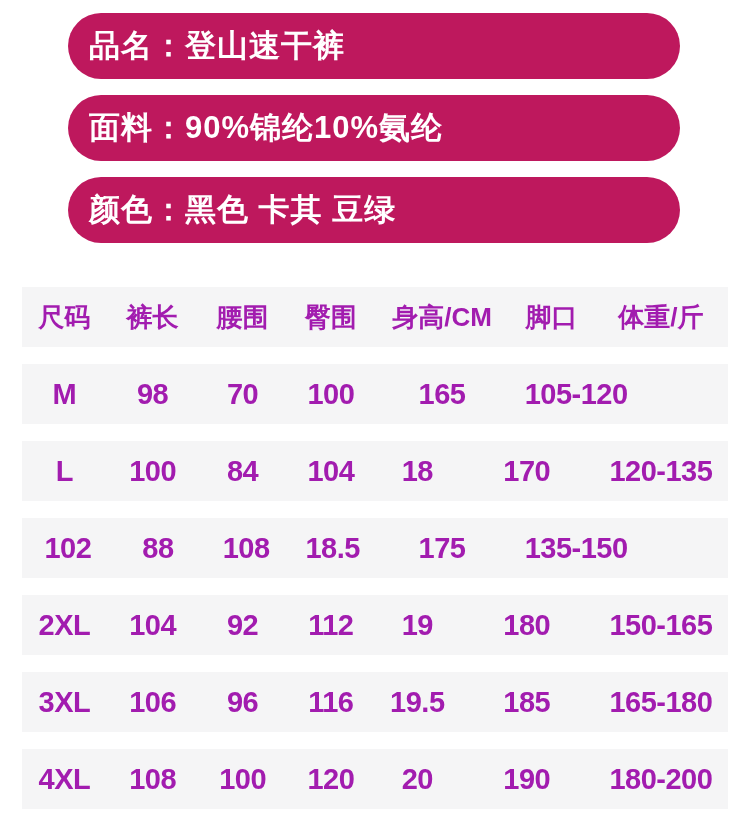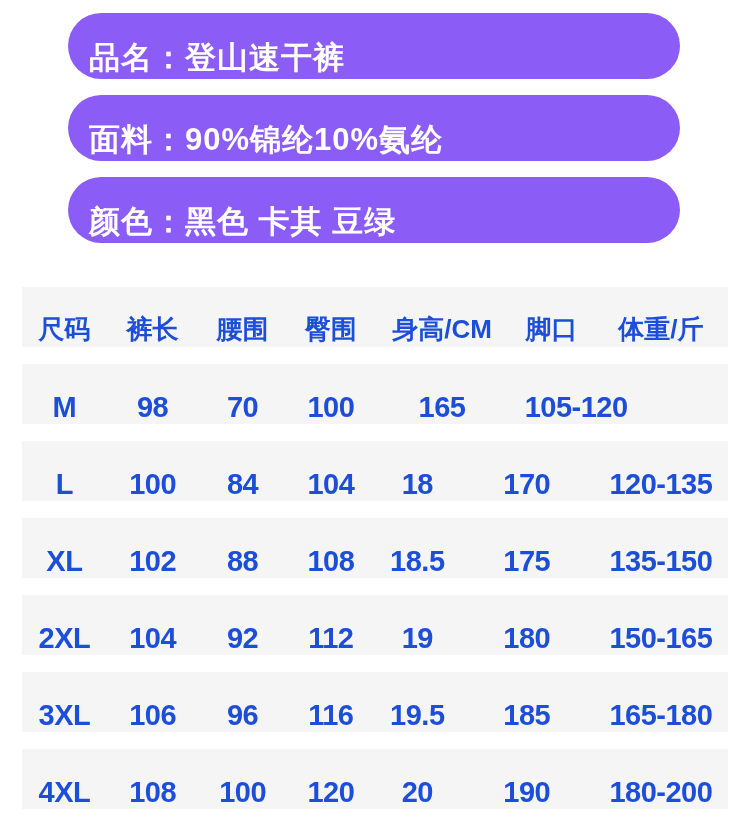--- a/index.html
+++ b/index.html
@@ -16,43 +16,43 @@
     font-family: "Liberation Sans", "DejaVu Sans", sans-serif;
   }
   .banners {
     padding-top: 13px;
     padding-left: 68px;
   }
   .banner {
     width: 612px;
     height: 66px;
     box-sizing: border-box;
-    background: #8b5cf6;
+    background: #be185d;
     border-radius: 33px;
     display: flex;
-    align-items: flex-end;
+    align-items: center;
     padding-left: 21px;
     margin-bottom: 16px;
     color: #ffffff;
     font-size: 31px;
     font-weight: bold;
     letter-spacing: 1px;
   }
   .size-table {
     margin-top: 44px;
     margin-left: 22px;
     width: 706px;
   }
   .trow {
     display: flex;
-    align-items: flex-end;
+    align-items: center;
     height: 60px;
     background: #f5f5f6;
     margin-bottom: 17px;
-    color: #1d4ed8;
+    color: #a21caf;
     font-weight: bold;
   }
   .trow:last-child { margin-bottom: 0; }
   .cell {
     text-align: center;
     font-size: 29px;
     letter-spacing: -0.5px;
   }
   .trow.header .cell {
     font-size: 26px;
@@ -108,21 +108,20 @@
       <span class="cell c1">L</span>
       <span class="cell c2">100</span>
       <span class="cell c3">84</span>
       <span class="cell c4">104</span>
       <span class="cell c5">18</span>
       <span class="cell c6">170</span>
       <span class="cell c7">120-135</span>
     </div>
 
     <div class="trow">
-      <span class="cell c1">XL</span>
       <span class="cell c2">102</span>
       <span class="cell c3">88</span>
       <span class="cell c4">108</span>
       <span class="cell c5">18.5</span>
       <span class="cell c6">175</span>
       <span class="cell c7">135-150</span>
     </div>
 
     <div class="trow">
       <span class="cell c1">2XL</span>

